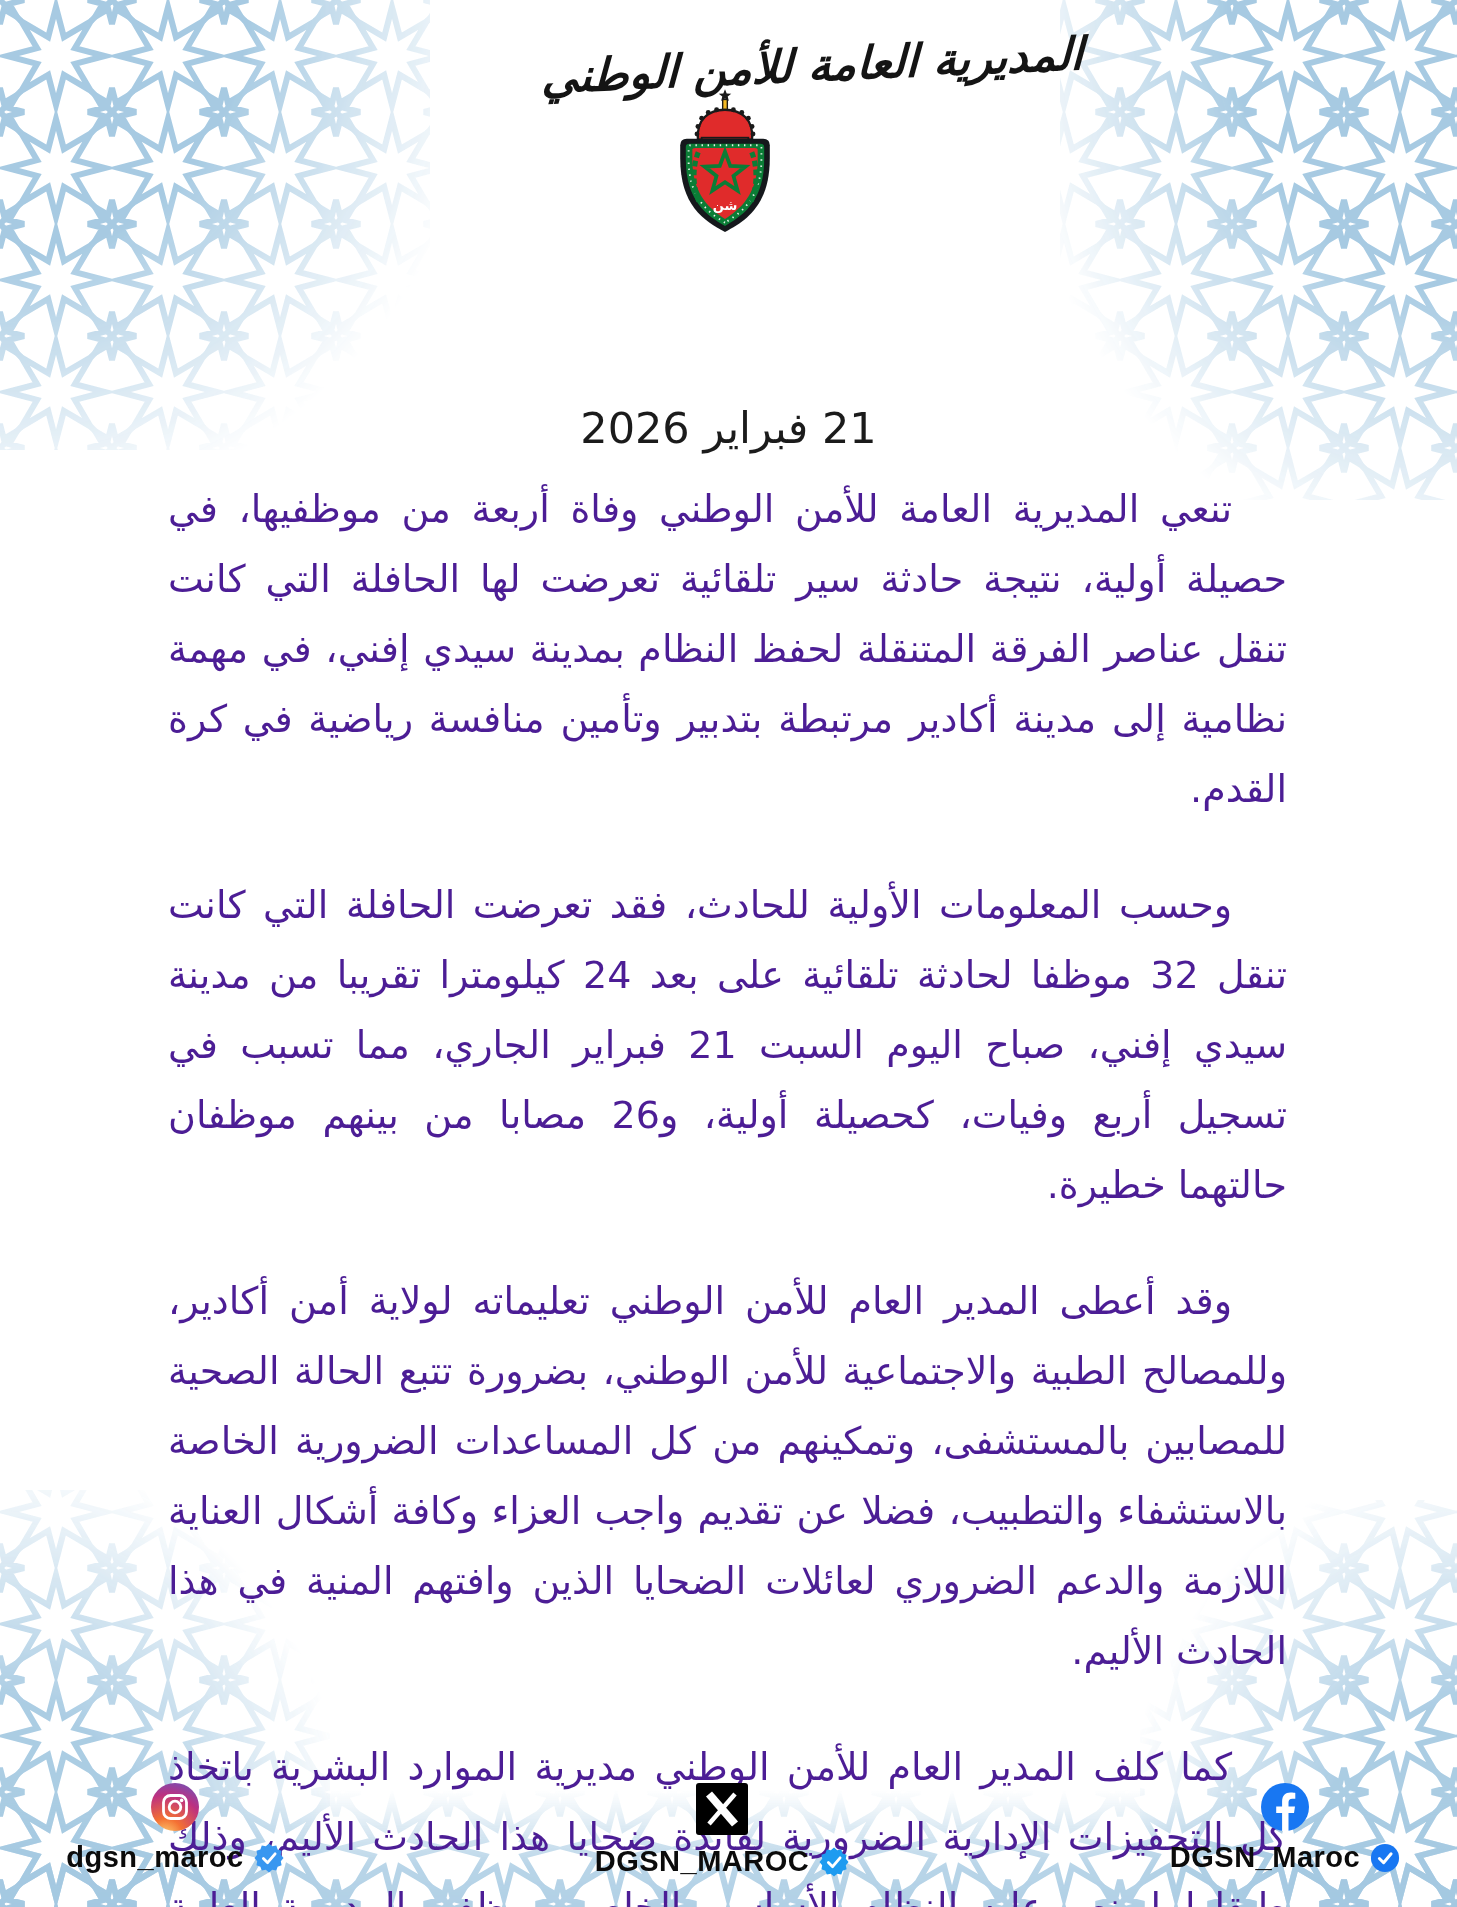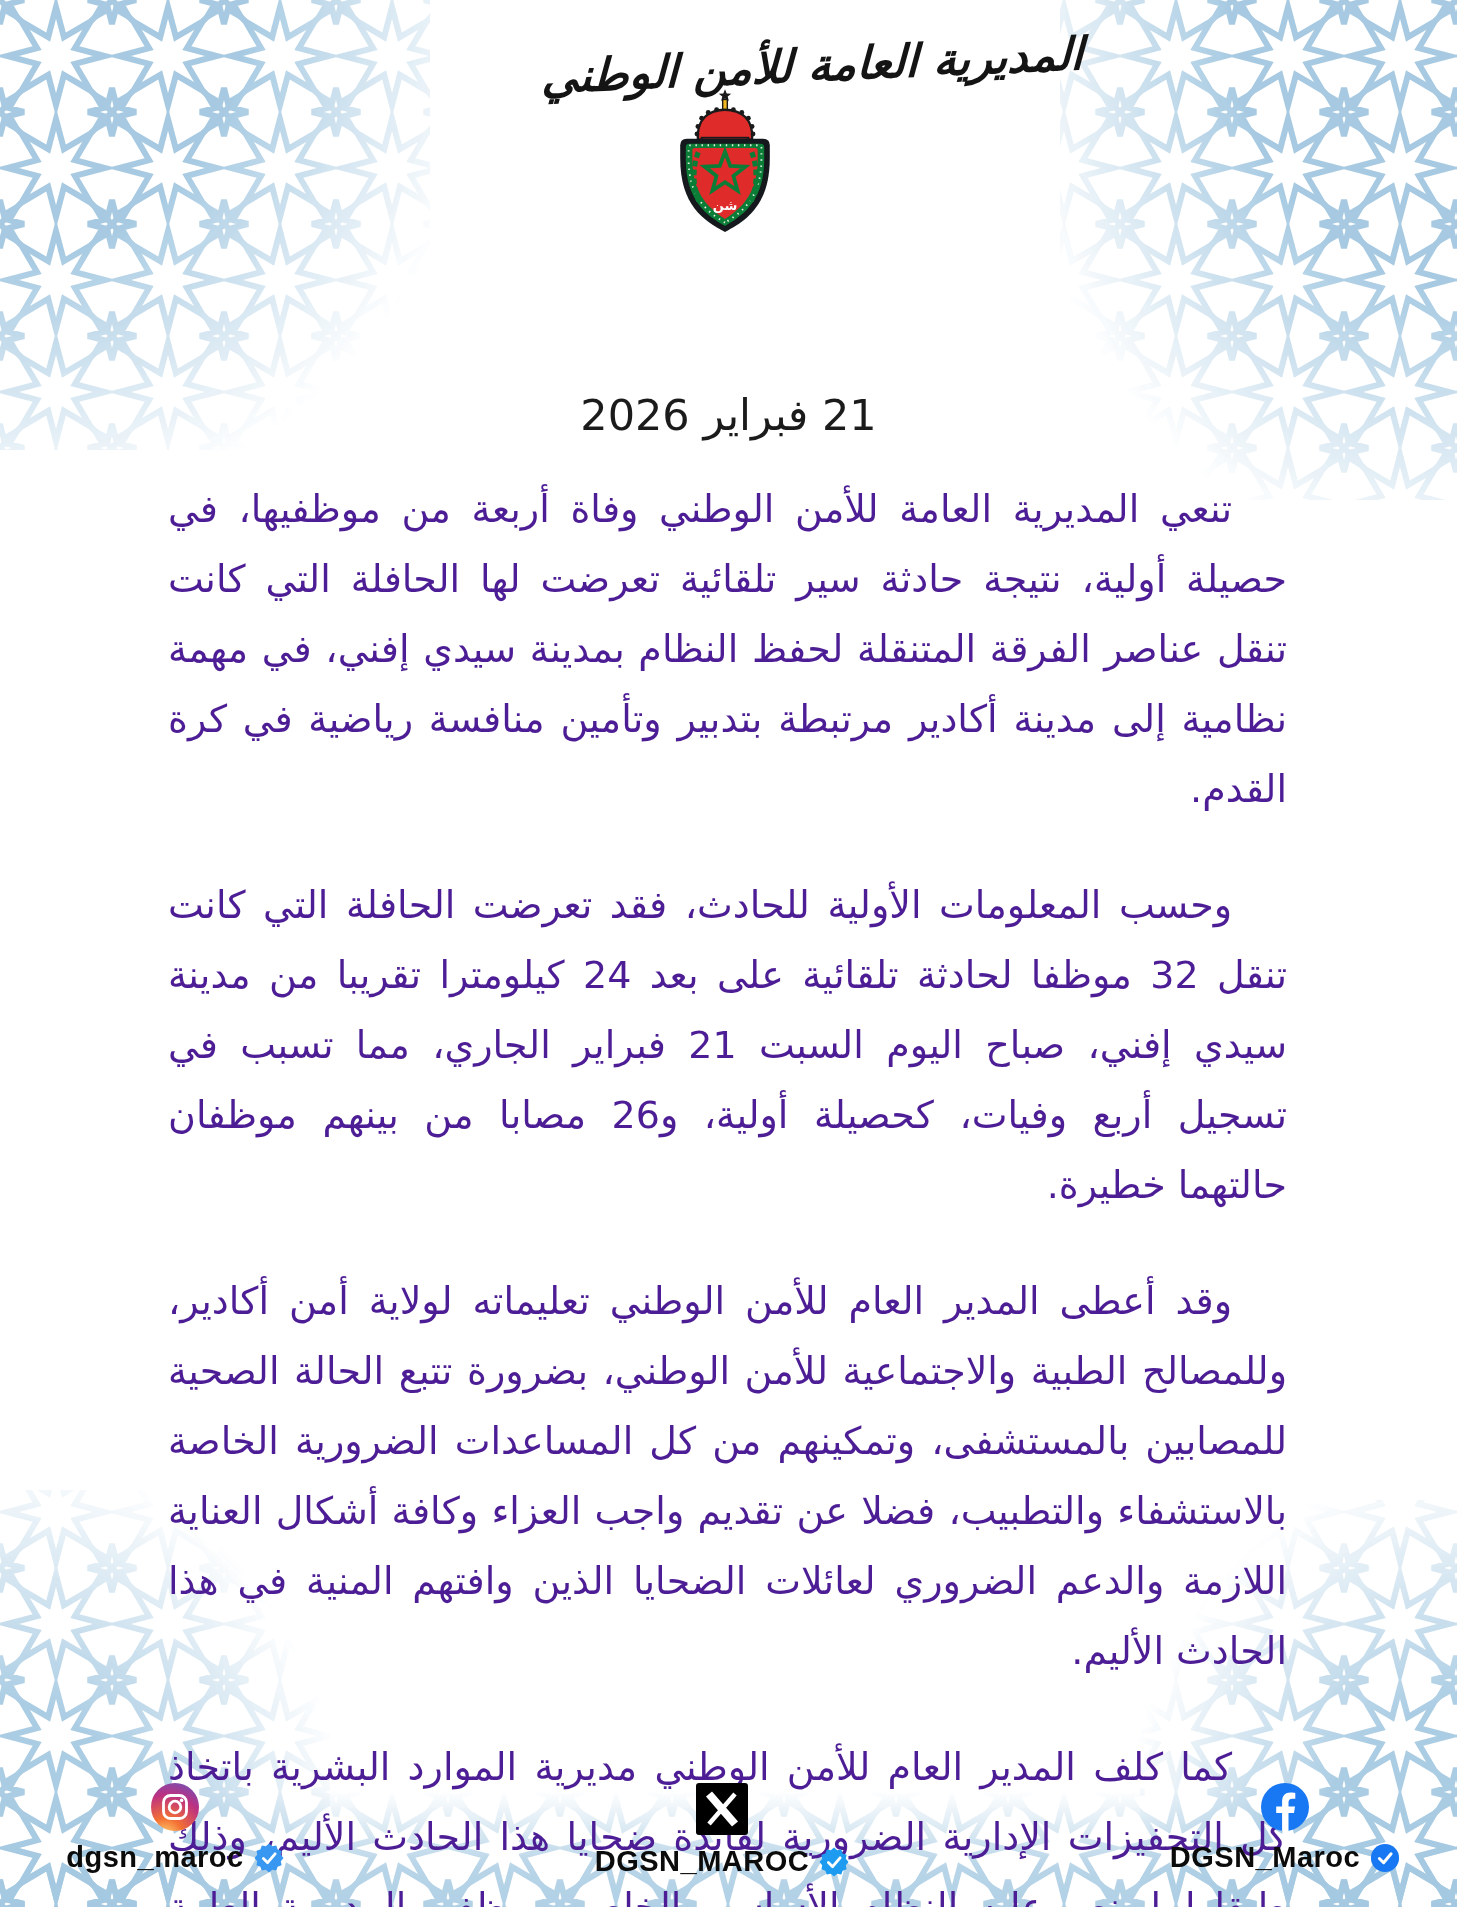--- a/index.html
+++ b/index.html
@@ -22,21 +22,21 @@
     font-size:45px;font-weight:bold;font-style:italic;
     transform:rotate(-2.5deg) skewX(-4deg);
     color:#141414;
     z-index:2;
     white-space:nowrap;
   }
   .crest{position:absolute;left:655px;top:86px;z-index:2;}
 
   
   .date-line{
-    position:absolute;left:0;top:390px;width:100%;
+    position:absolute;left:0;top:403px;width:100%;
     text-align:center;direction:rtl;
     font-size:43px;color:#1b1b1b;
     z-index:2;
   }
 
   
   .body-text{
     position:absolute;top:474px;left:168px;right:170px;
     direction:rtl;
     text-align:justify;

